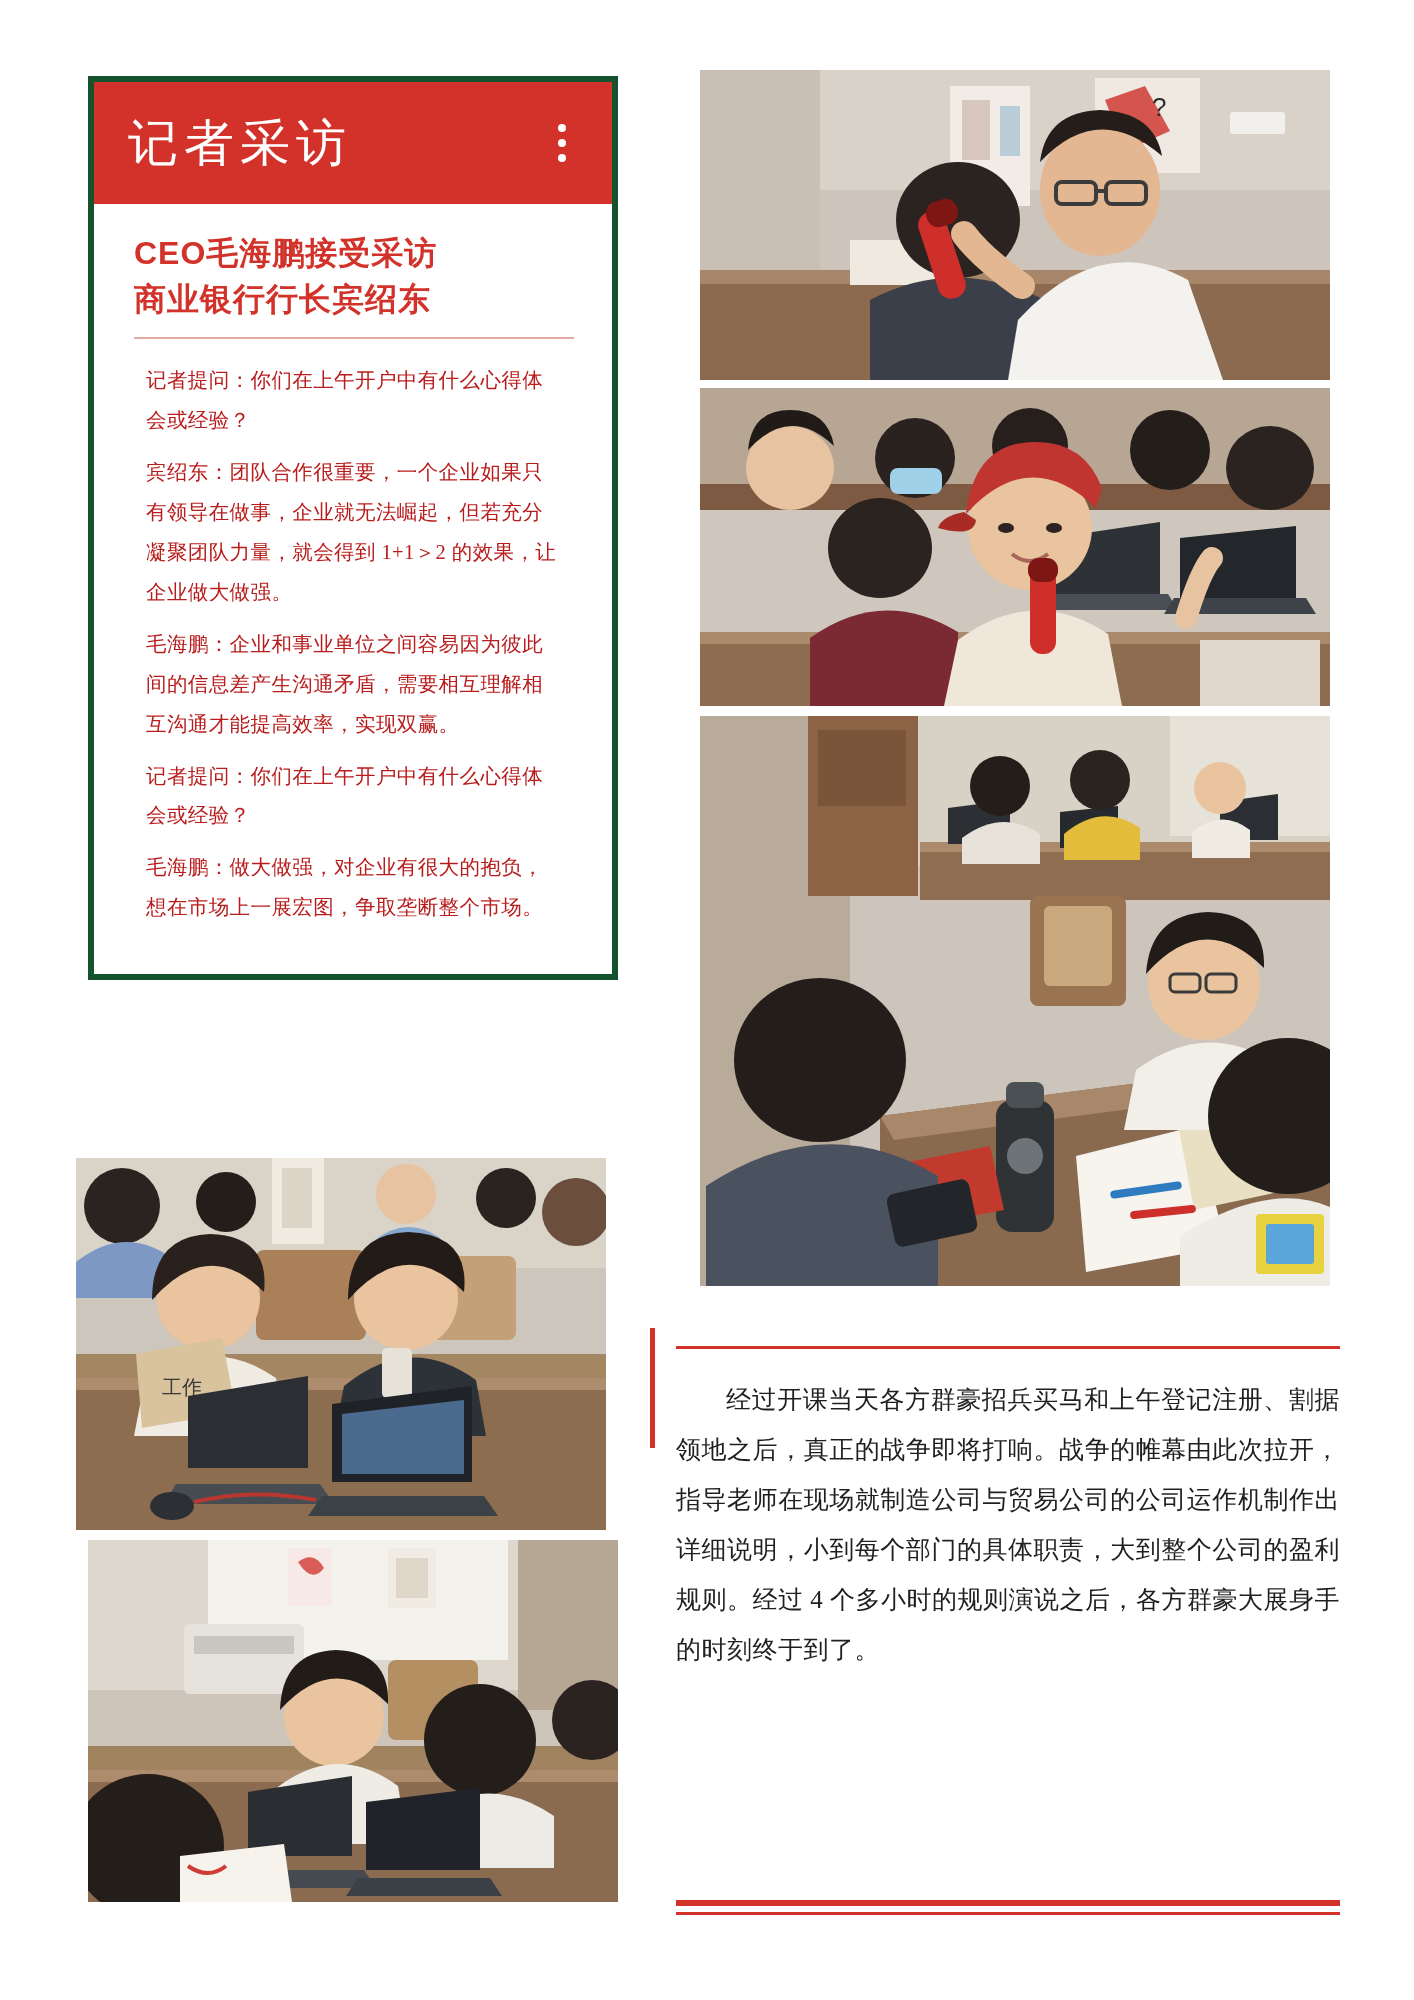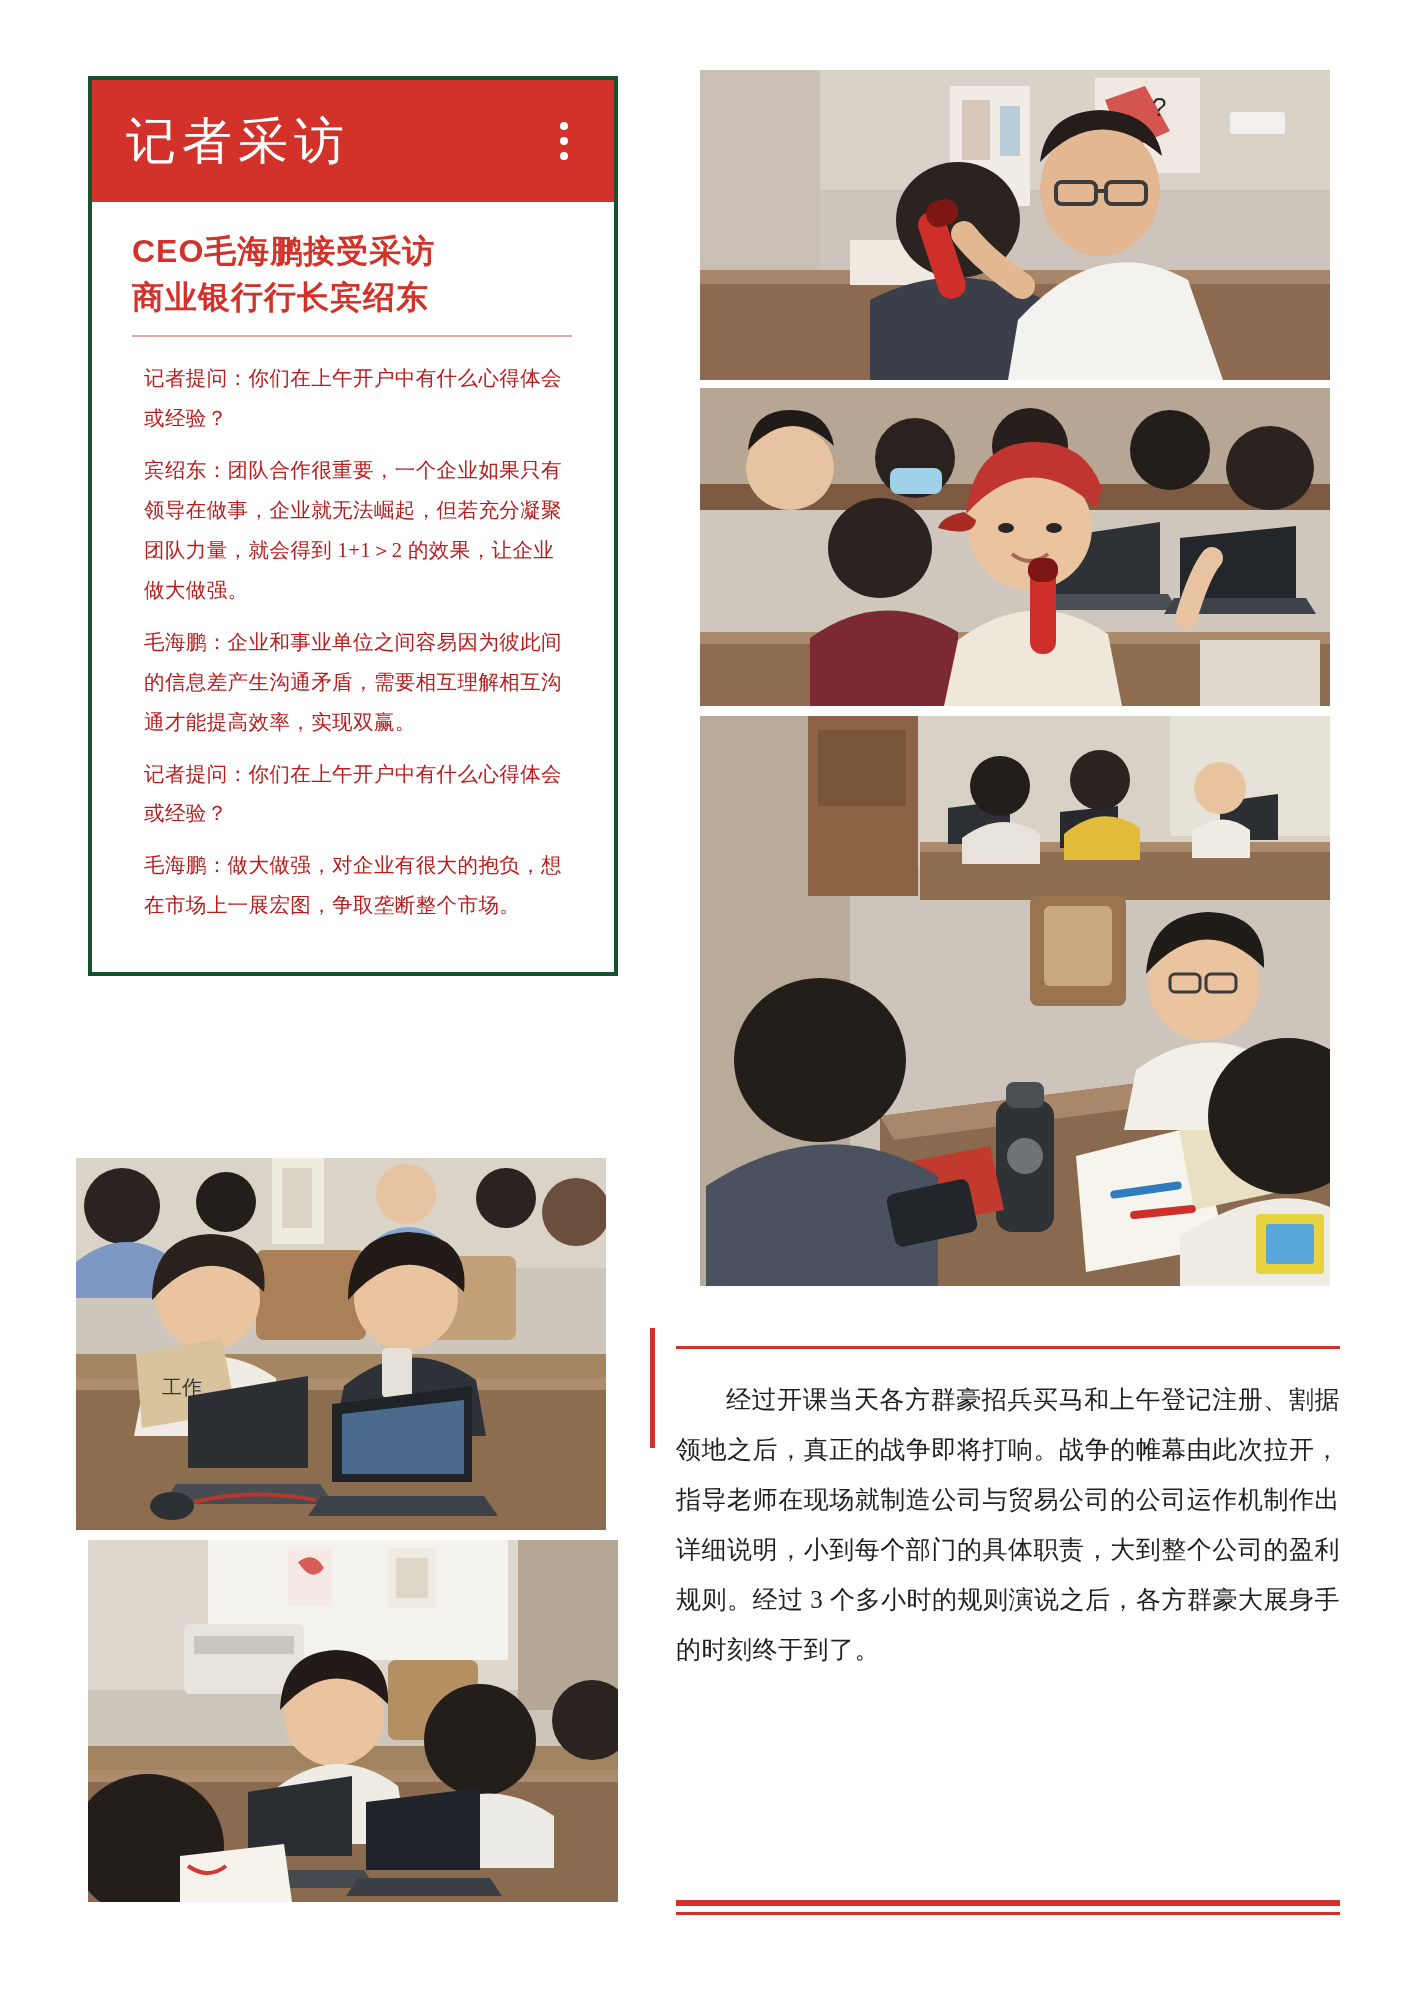--- a/index.html
+++ b/index.html
@@ -20,21 +20,21 @@
     inset: 0;
     background: #ffffff;
   }
 
   
   .interview-card {
     position: absolute;
     left: 88px;
     top: 76px;
     width: 530px;
-    border: 4px solid #14532d;
+    border: 6px solid #14532d;
     box-sizing: border-box;
     background: #ffffff;
   }
   .interview-header {
     background: #d23229;
     height: 122px;
     box-sizing: border-box;
     display: flex;
     align-items: center;
     justify-content: space-between;
@@ -403,21 +403,21 @@
       <path d="M270 338 l132 0 12 18 -156 0z" fill="#3b4046"></path>
 
       <path d="M92 316 l104 -12 8 58 -112 0z" fill="#f6f3ed"></path>
       <path d="M100 326 q20 14 38 0" stroke="#cf3a34" stroke-width="4" fill="none"></path>
     </svg>
   </div>
 
   <div class="article">
     <div class="article-accent"></div>
     <div class="article-rule"></div>
-    <p class="article-body">经过开课当天各方群豪招兵买马和上午登记注册、割据领地之后，真正的战争即将打响。战争的帷幕由此次拉开，指导老师在现场就制造公司与贸易公司的公司运作机制作出详细说明，小到每个部门的具体职责，大到整个公司的盈利规则。经过 3 个多小时的规则演说之后，各方群豪大展身手的时刻终于到了。</p>
+    <p class="article-body">经过开课当天各方群豪招兵买马和上午登记注册、割据领地之后，真正的战争即将打响。战争的帷幕由此次拉开，指导老师在现场就制造公司与贸易公司的公司运作机制作出详细说明，小到每个部门的具体职责，大到整个公司的盈利规则。经过 4 个多小时的规则演说之后，各方群豪大展身手的时刻终于到了。</p>
   </div>
 
   <div class="footer-rules">
     <div class="r1"></div>
     <div class="r2"></div>
   </div>
 
 </div>
 
 </body></html>

